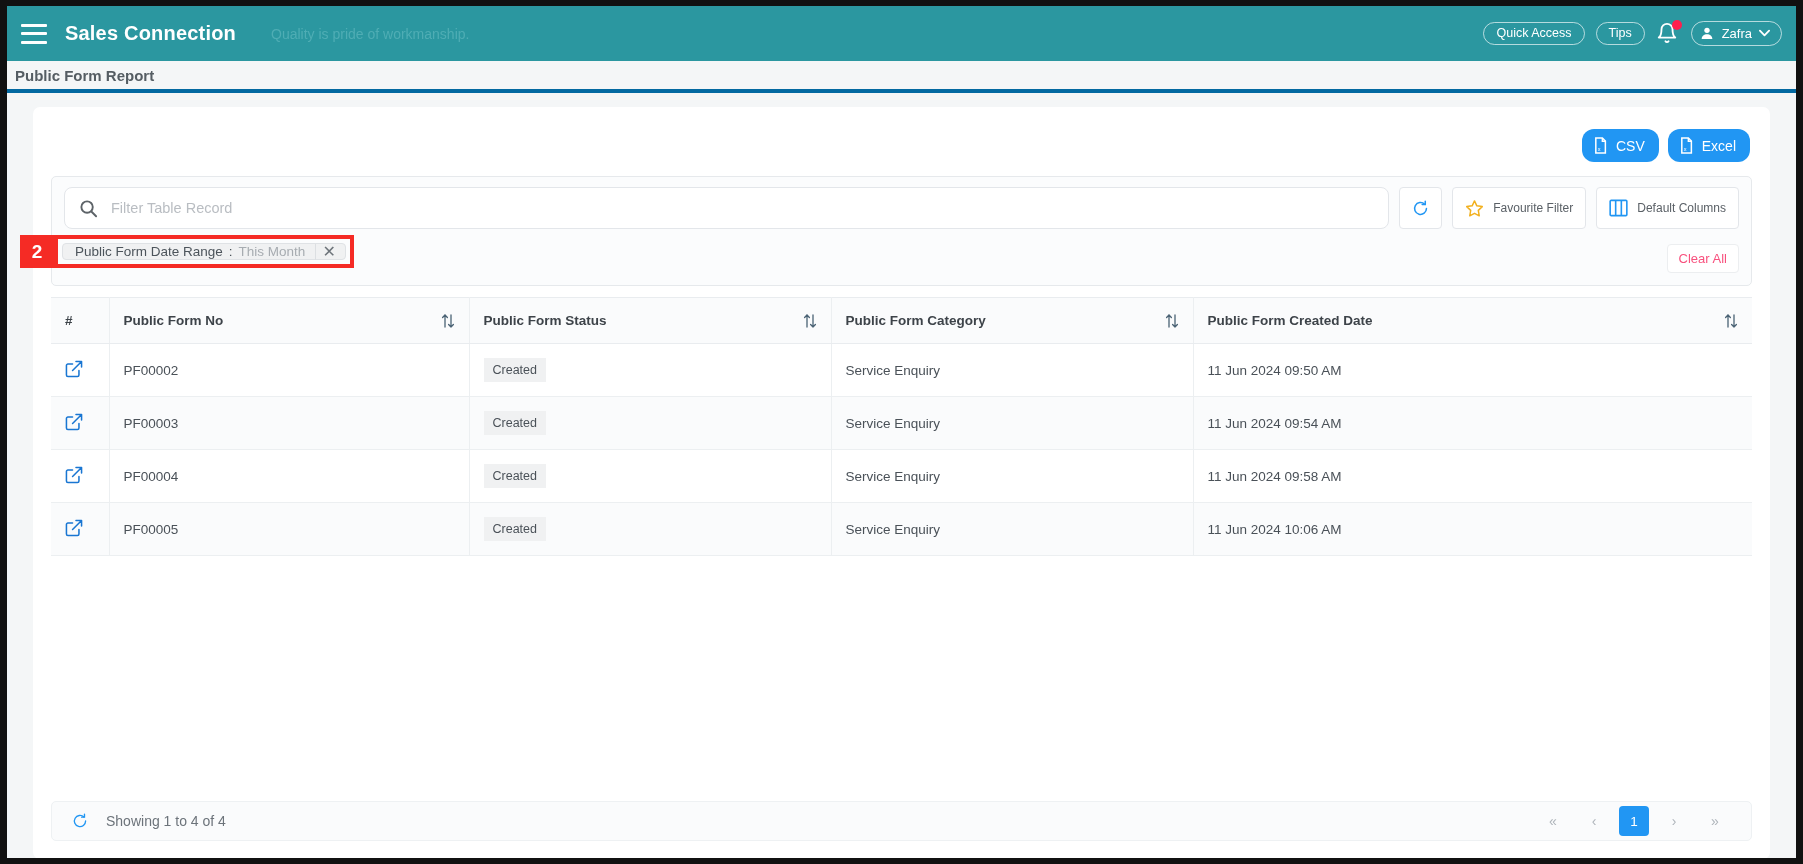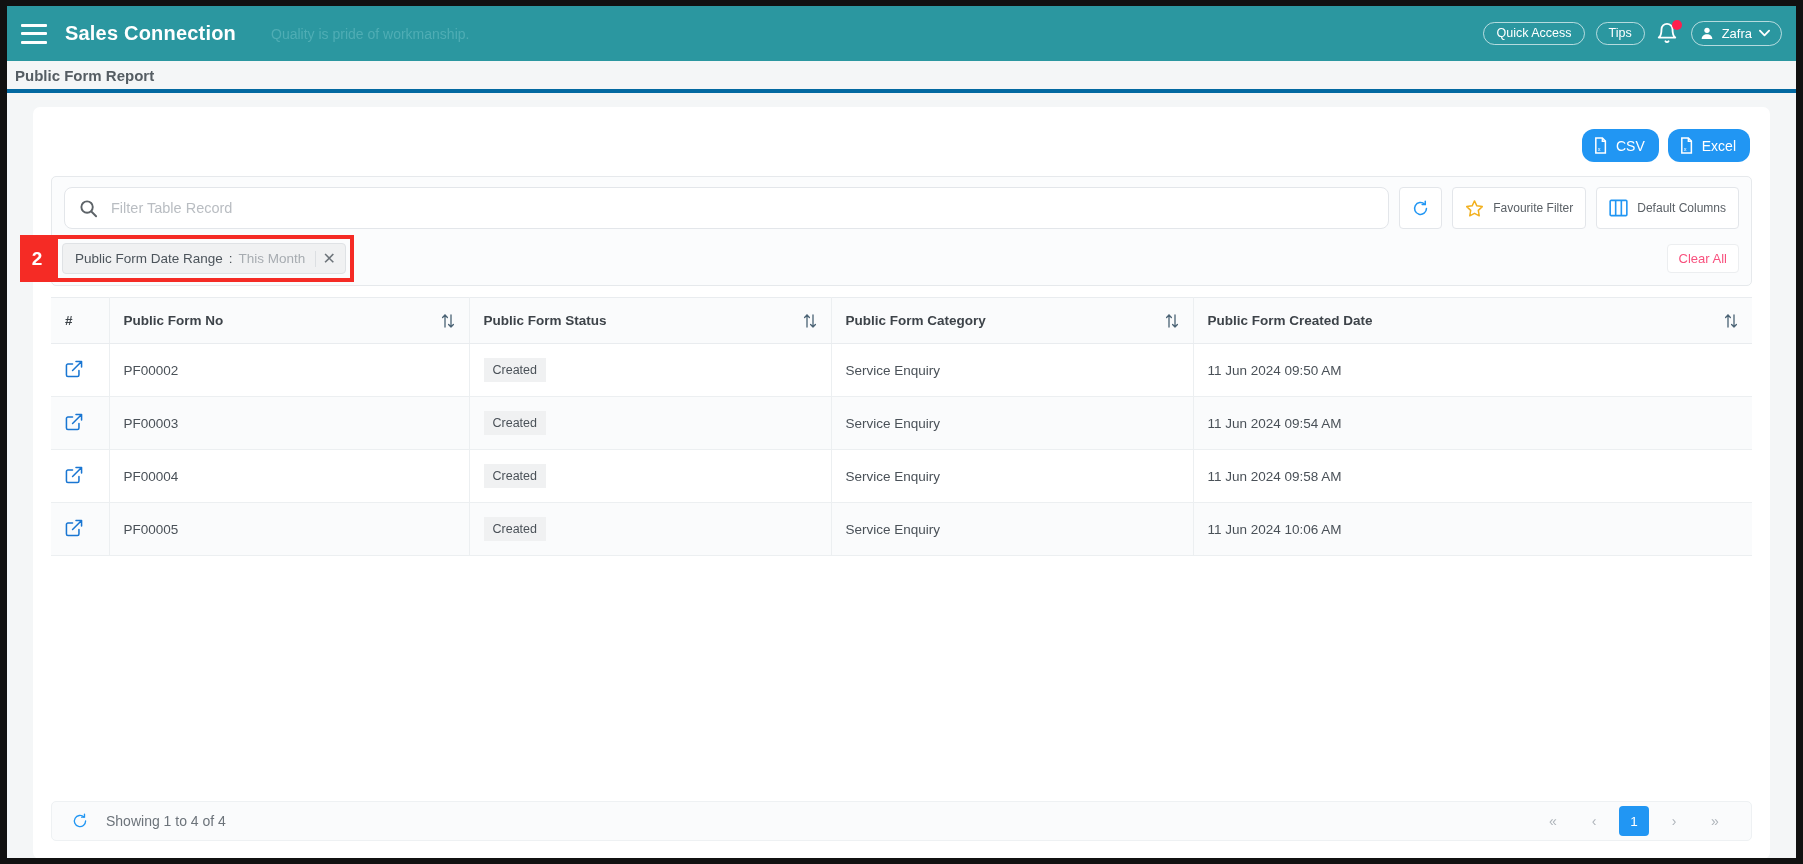--- a/index.html
+++ b/index.html
@@ -186,21 +186,21 @@
     display: flex;
     align-items: center;
     margin-top: 12px;
     min-height: 34px;
     position: relative;
   }
   .chip {
     background: #f0f1f2;
     border: 1px solid #dfe2e5;
     border-radius: 4px;
-    height: 31px;
+    height: 17px;
     display: flex;
     align-items: center;
     padding: 0 9px 0 12px;
     gap: 6px;
     font-size: 13.5px;
     color: #4c545b;
     white-space: nowrap;
   }
   .chip .val { color: #a7acb1; }
   .chip .x {

